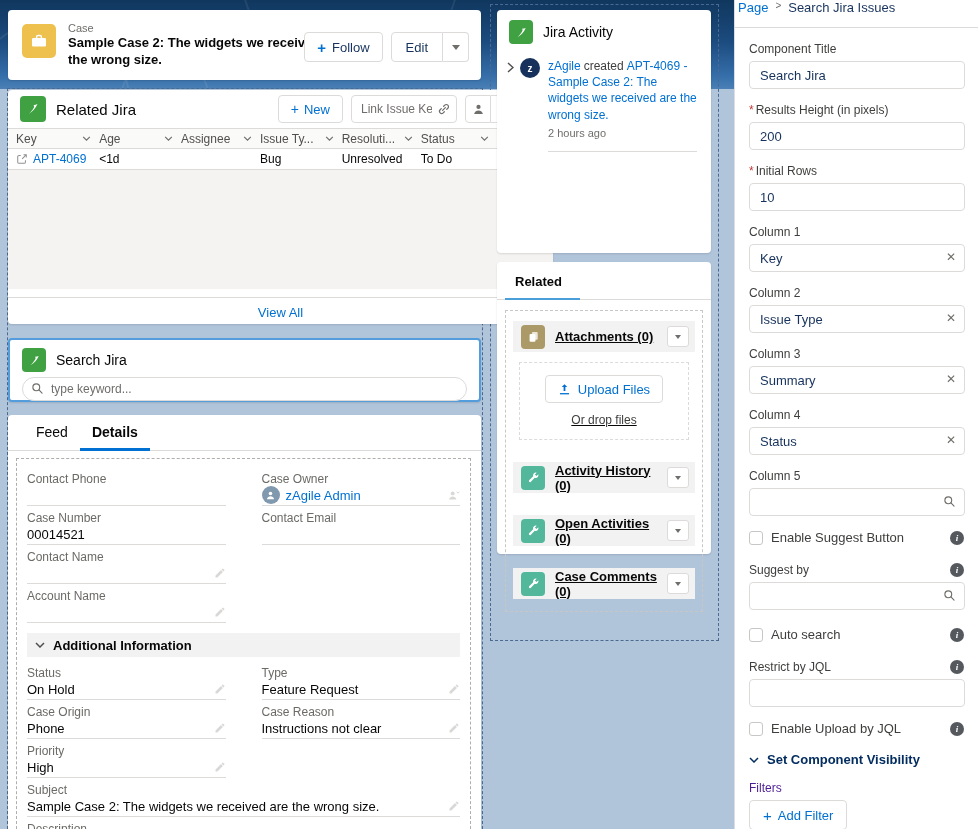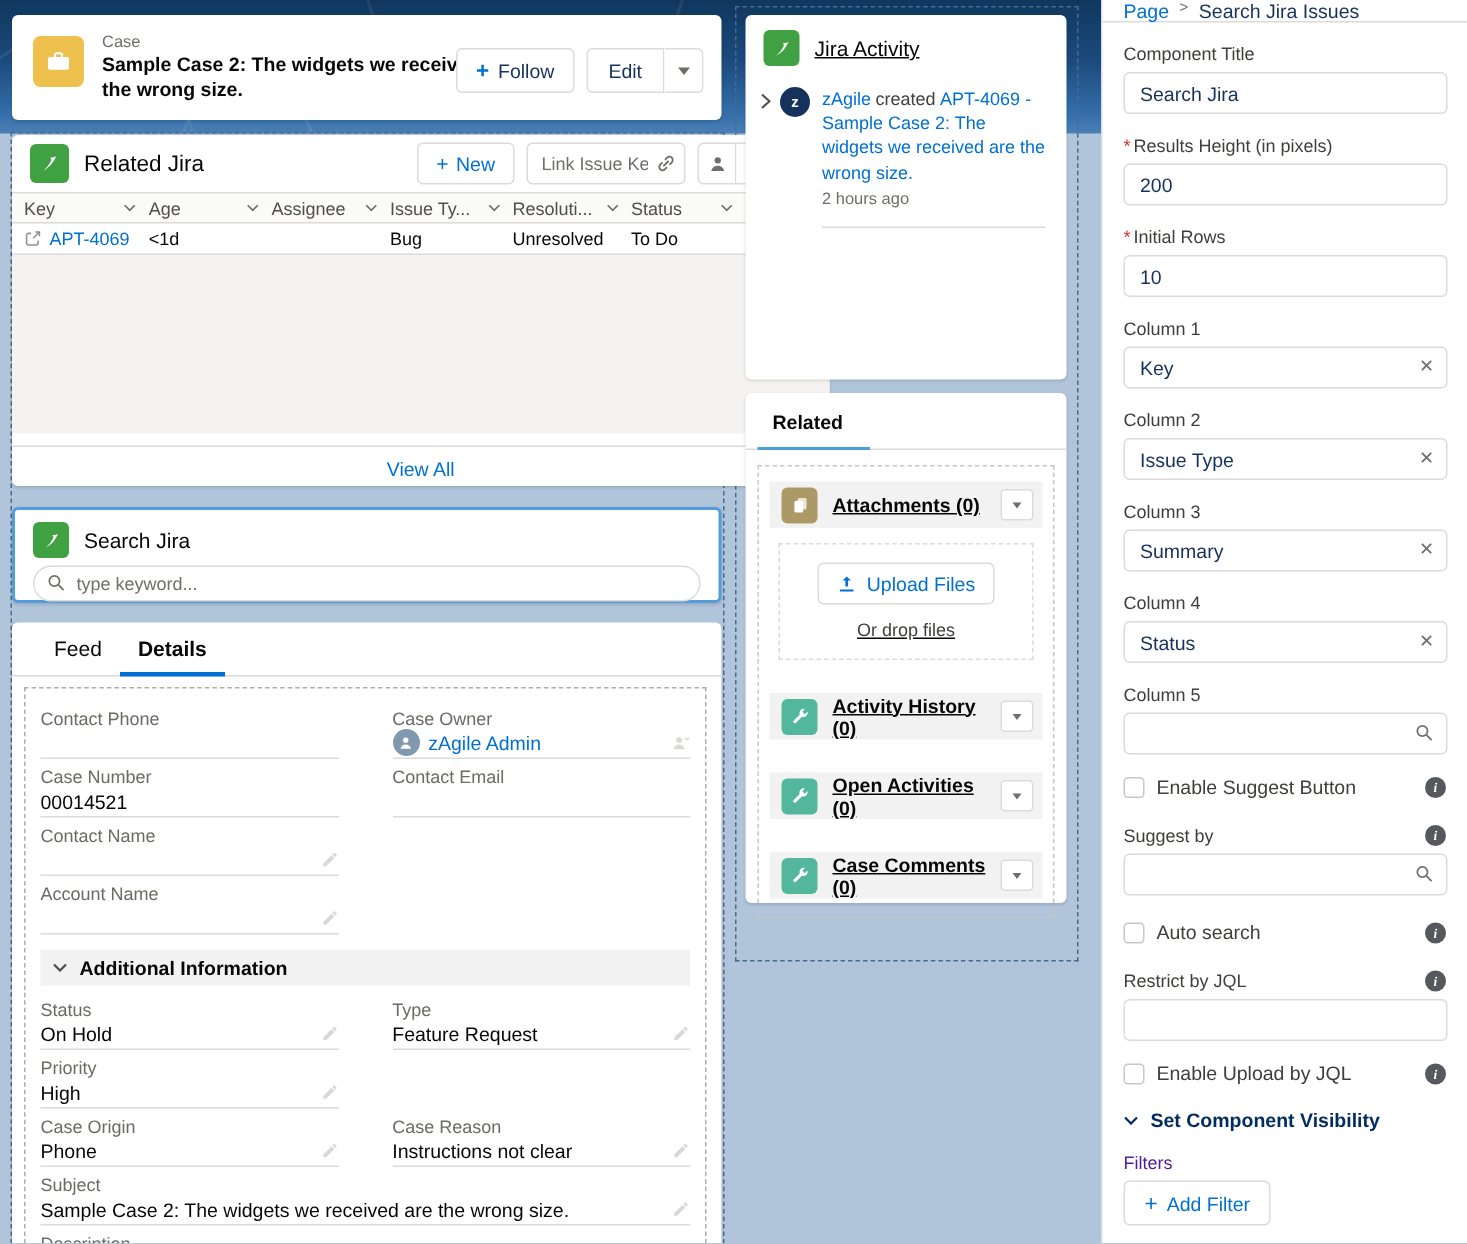--- a/index.html
+++ b/index.html
@@ -90,50 +90,50 @@
   .fld-label { font-size:12px; color:#6b6a66; padding-top:3px; }
   .fld-value { display:flex; align-items:center; min-height:20px; border-bottom:1px solid #dddbda; padding-bottom:1px; }
   .fld-value .val { font-size:13px; color:#080707; flex:1; white-space:nowrap; overflow:hidden; }
   .owner-avatar { width:18px; height:18px; border-radius:50%; background:#8199ae; display:inline-flex; align-items:center; justify-content:center; margin-right:6px; flex:0 0 auto; }
   .sec-bar { background:#f3f2f2; height:24px; display:flex; align-items:center; font-size:13px; font-weight:bold; margin:8px 0 6px 0; padding-left:8px; }
   .sec-bar svg { margin-right:8px; }
   .pencil { flex:0 0 auto; margin-left:6px; opacity:.85; }
 
   
   .act-card { left:497px; top:10px; width:214px; height:243px; }
-  .act-head { display:flex; align-items:center; padding:10px 12px 6px 12px;text-decoration:underline; }
+  .act-head { display:flex; align-items:center; padding:10px 12px 6px 12px; }
   .act-title { font-size:14px; margin-left:10px; }
   .act-item { display:flex; padding:8px 14px 0 10px; }
   .chev-r { margin-top:4px; flex:0 0 auto; cursor:pointer; }
   .av { width:20px; height:20px; border-radius:50%; background:#16325c; color:#fff; font-size:10px; font-weight:bold; display:flex; align-items:center; justify-content:center; margin:0 8px 0 6px; flex:0 0 auto; }
   .act-body { flex:1; font-size:12px; line-height:1.35; border-bottom:1px solid #dddbda; padding-bottom:10px; }
   .act-body .mid { color:#404040; padding:0 3px; }
   .act-time { color:#706e6b; font-size:11px; margin-top:3px; }
 
   
-  .relm-card { left:497px; top:262px; width:214px; height:340px; }
+  .relm-card { left:497px; top:262px; width:214px; height:292px; }
   .relm-tabrow { border-bottom:1px solid #dddbda; padding-left:14px; height:38px; display:flex; align-items:flex-end; }
   .relm-tab { font-size:13px; font-weight:bold; padding:0 4px 10px 4px; position:relative; cursor:pointer; }
   .relm-tab::after { content:""; position:absolute; left:-6px; right:-14px; bottom:-1px; height:2px; background:#4b9fd8; }
   .relm-inner { margin:10px 8px 0 8px; border:1px dashed #c9c7c5; padding:10px 7px 12px 7px;text-decoration:underline; }
   .acc-head { background:#f3f2f2; height:31px; display:flex; align-items:center; padding:0 6px 0 8px; }
   .acc-icon { width:24px; height:24px; border-radius:4px; display:flex; align-items:center; justify-content:center; flex:0 0 auto; }
   .acc-icon.tan { background:#ab9a67; }
   .acc-icon.teal { background:#52b79b; }
   .acc-label { font-size:13px; font-weight:bold; margin-left:10px; flex:1; }
   .acc-caret { width:22px; height:21px; background:#fff; border:1px solid #dddbda; border-radius:3px; display:flex; align-items:center; justify-content:center; cursor:pointer; }
   .dropzone { border:1px dashed #dddbda; margin:10px 6px 0 6px; padding:12px 0 12px 0; text-align:center; }
   .btn-upload { height:28px; padding:0 12px; margin:0 auto; }
   .btn-upload .lbl { color:#0070d2; margin-left:7px; }
   .dropzone .or { font-size:12px; color:#3e3e3c; margin-top:10px; }
   .acc-gap { height:22px; }
 
   
   .props { position:absolute; left:734px; top:0; width:244px; height:829px; background:#fff; border-left:1px solid #d8dde6; }
-  .crumbs { height:15px; display:flex; padding-left:14px; border-bottom:1px solid #dddbda; font-size:13px; }
+  .crumbs { height:28px; display:flex; padding-left:3px; border-bottom:1px solid #dddbda; font-size:13px; }
   .crumbs .sep { color:#706e6b; font-size:10px; padding:0 7px; }
   .crumbs .cur { color:#16325c; }
   .pform { padding:14px 14px 0 14px; }
   .grp { margin-bottom:14px; }
   .grp-label { font-size:12px; color:#3e3e3c; margin-bottom:5px; display:flex; align-items:center; }
   .req { color:#c23934; margin-right:2px; font-size:12px; }
   .pinput-wrap { position:relative; }
   .pinput { width:216px; height:28px; border:1px solid #dddbda; border-radius:4px; padding:0 26px 0 10px; font-size:13px; color:#16325c; font-family:inherit; background:#fff; }
   .clear-x { position:absolute; right:8px; top:7px; font-size:12px; color:#706e6b; cursor:pointer; line-height:1; }
   .pinput-wrap .in-icon { position:absolute; right:8px; top:7px; }
@@ -441,56 +441,56 @@
                 <svg width="12" height="12" viewBox="0 0 24 24" fill="#d4d2d0">
                   <path d="M3 17.2V21h3.8L17.8 10 14 6.2 3 17.2zM20.7 7.1c.4-.4.4-1 0-1.4l-2.4-2.4c-.4-.4-1-.4-1.4 0l-1.8 1.8 3.8 3.8 1.8-1.8z"></path>
                 </svg>
               </span>
           </div>
         </div>
       </div>
 
       <div class="fld-row">
         <div class="fld">
+          <div class="fld-label">Case Origin</div>
+          <div class="fld-value">
+            <span class="val">Phone</span>
+            <span class="pencil">
+                <svg width="12" height="12" viewBox="0 0 24 24" fill="#d4d2d0">
+                  <path d="M3 17.2V21h3.8L17.8 10 14 6.2 3 17.2zM20.7 7.1c.4-.4.4-1 0-1.4l-2.4-2.4c-.4-.4-1-.4-1.4 0l-1.8 1.8 3.8 3.8 1.8-1.8z"></path>
+                </svg>
+              </span>
+          </div>
+        </div>
+        <div class="fld">
+          <div class="fld-label">Case Reason</div>
+          <div class="fld-value">
+            <span class="val">Instructions not clear</span>
+            <span class="pencil">
+                <svg width="12" height="12" viewBox="0 0 24 24" fill="#d4d2d0">
+                  <path d="M3 17.2V21h3.8L17.8 10 14 6.2 3 17.2zM20.7 7.1c.4-.4.4-1 0-1.4l-2.4-2.4c-.4-.4-1-.4-1.4 0l-1.8 1.8 3.8 3.8 1.8-1.8z"></path>
+                </svg>
+              </span>
+          </div>
+        </div>
+      </div>
+
+      <div class="fld-row">
+        <div class="fld">
           <div class="fld-label">Priority</div>
           <div class="fld-value">
             <span class="val">High</span>
             <span class="pencil">
                 <svg width="12" height="12" viewBox="0 0 24 24" fill="#d4d2d0">
                   <path d="M3 17.2V21h3.8L17.8 10 14 6.2 3 17.2zM20.7 7.1c.4-.4.4-1 0-1.4l-2.4-2.4c-.4-.4-1-.4-1.4 0l-1.8 1.8 3.8 3.8 1.8-1.8z"></path>
                 </svg>
               </span>
           </div>
         </div>
         <div class="fld"></div>
-      </div>
-
-      <div class="fld-row">
-        <div class="fld">
-          <div class="fld-label">Case Origin</div>
-          <div class="fld-value">
-            <span class="val">Phone</span>
-            <span class="pencil">
-                <svg width="12" height="12" viewBox="0 0 24 24" fill="#d4d2d0">
-                  <path d="M3 17.2V21h3.8L17.8 10 14 6.2 3 17.2zM20.7 7.1c.4-.4.4-1 0-1.4l-2.4-2.4c-.4-.4-1-.4-1.4 0l-1.8 1.8 3.8 3.8 1.8-1.8z"></path>
-                </svg>
-              </span>
-          </div>
-        </div>
-        <div class="fld">
-          <div class="fld-label">Case Reason</div>
-          <div class="fld-value">
-            <span class="val">Instructions not clear</span>
-            <span class="pencil">
-                <svg width="12" height="12" viewBox="0 0 24 24" fill="#d4d2d0">
-                  <path d="M3 17.2V21h3.8L17.8 10 14 6.2 3 17.2zM20.7 7.1c.4-.4.4-1 0-1.4l-2.4-2.4c-.4-.4-1-.4-1.4 0l-1.8 1.8 3.8 3.8 1.8-1.8z"></path>
-                </svg>
-              </span>
-          </div>
-        </div>
       </div>
 
       <div class="fld full">
         <div class="fld-label">Subject</div>
         <div class="fld-value">
           <span class="val">Sample Case 2: The widgets we received are the wrong size.</span>
           <span class="pencil">
               <svg width="12" height="12" viewBox="0 0 24 24" fill="#d4d2d0">
                 <path d="M3 17.2V21h3.8L17.8 10 14 6.2 3 17.2zM20.7 7.1c.4-.4.4-1 0-1.4l-2.4-2.4c-.4-.4-1-.4-1.4 0l-1.8 1.8 3.8 3.8 1.8-1.8z"></path>
               </svg>

